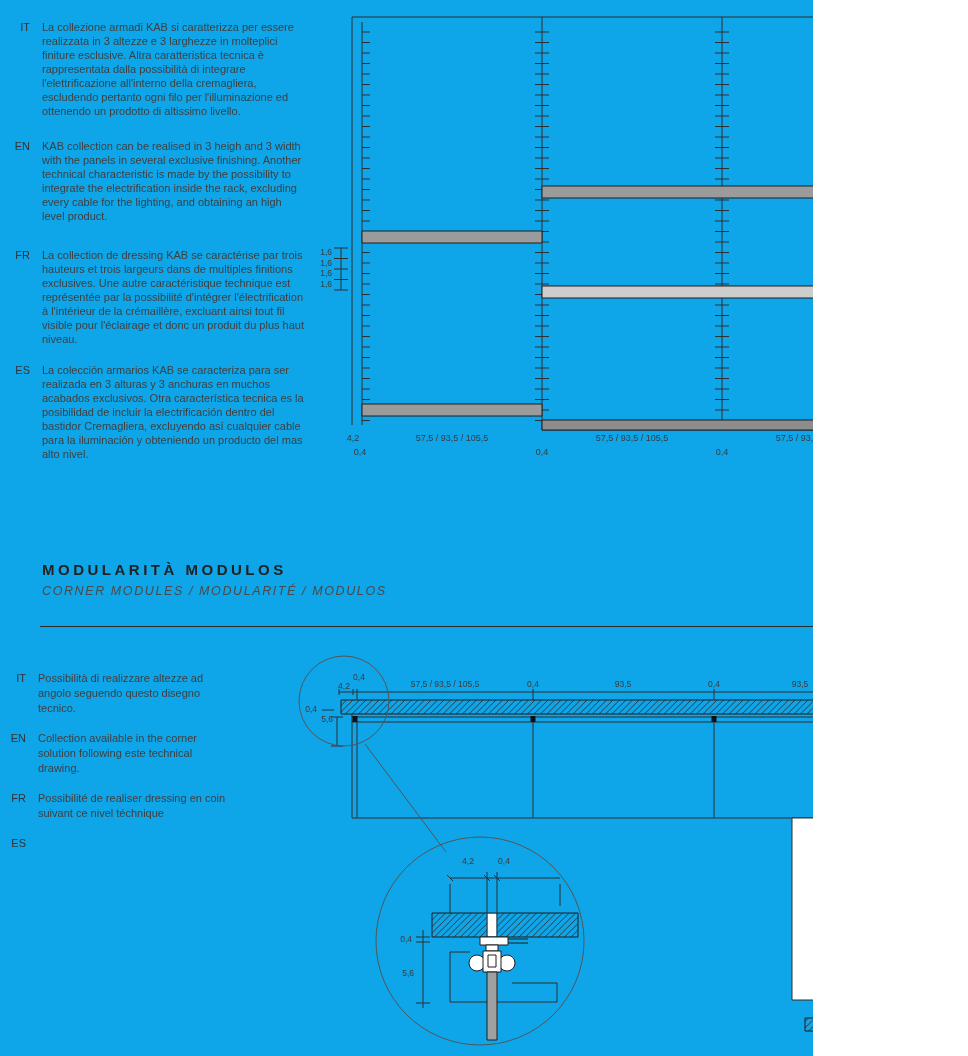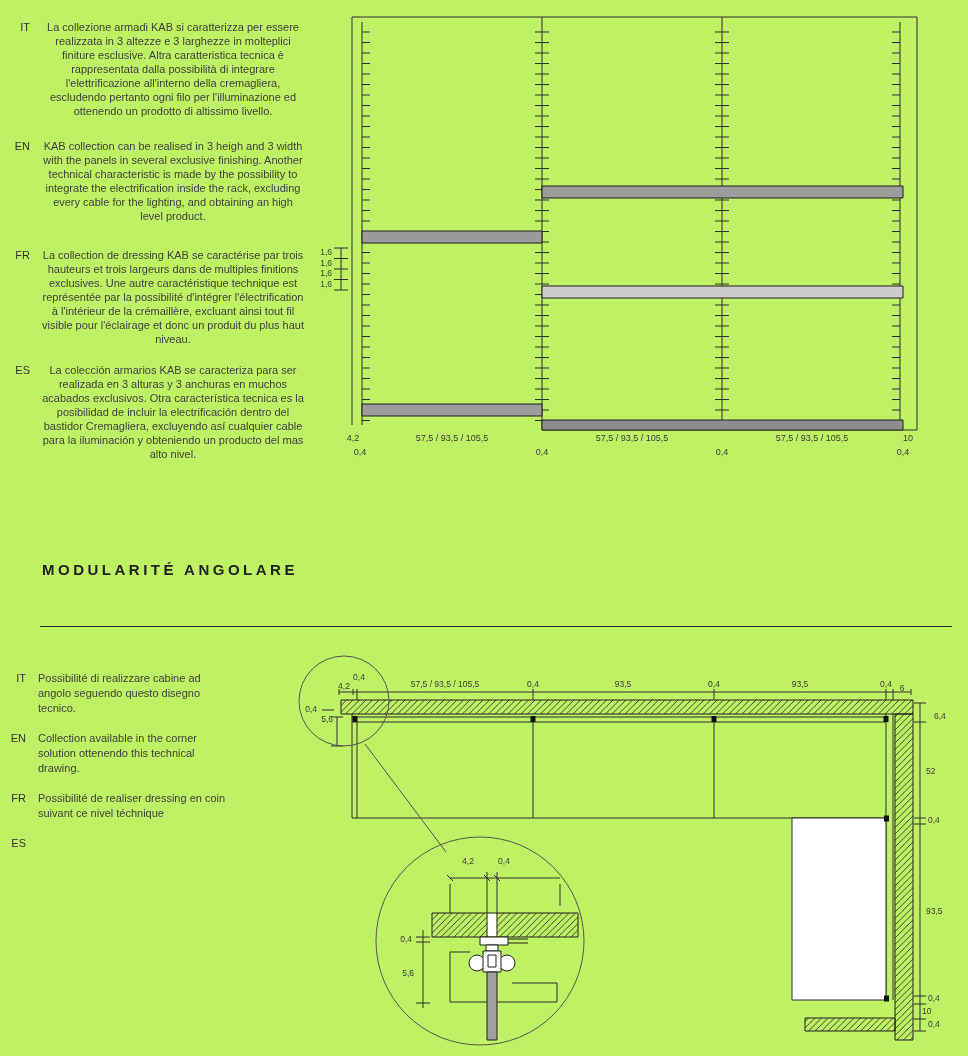--- a/index.html
+++ b/index.html
@@ -1,21 +1,21 @@
 <!DOCTYPE html>
 <html><head>
 <meta charset="utf-8">
 <style>
   html,body{margin:0;padding:0;background:#fff;}
-  .page{position:relative;width:968px;height:1056px;background:#bef264;overflow:hidden;
+  .page{position:relative;width:813px;height:1056px;background:#0ea5e9;overflow:hidden;
         font-family:"Liberation Sans",sans-serif;color:#3d3d3d;}
   .lang-block{position:absolute;display:flex;}
   .lang-code{width:30px;text-align:right;margin-right:12px;font-size:11px;line-height:14px;color:#333;flex:0 0 30px;}
   .lang-text{font-size:11px;line-height:14px;color:#3f3f3f;margin:0;}
-  .top .lang-text{width:262px;text-align:center;}
+  .top .lang-text{width:262px;}
   .bot .lang-text{width:188px;line-height:15px;}
   .bot .lang-code{width:26px;flex:0 0 26px;}
   .heading-title{position:absolute;left:42px;top:561px;font-size:15px;font-weight:bold;
         letter-spacing:3.5px;color:#222;}
   .heading-sub{position:absolute;left:42px;top:584px;font-size:12.5px;font-style:italic;
         letter-spacing:1.6px;color:#4a4a4a;}
   .rule{position:absolute;left:40px;top:626px;width:912px;height:1px;background:#2b2b2b;}
   svg{position:absolute;left:0;}
   svg text{font-family:"Liberation Sans",sans-serif;fill:#3a3a3a;}
   .dim{font-size:9px;}
@@ -97,30 +97,31 @@
       <text x="632" y="441">57,5 / 93,5 / 105,5</text>
       <text x="812" y="441">57,5 / 93,5 / 105,5</text>
       <text x="908" y="441">10</text>
       <text x="360" y="455">0,4</text>
       <text x="542" y="455">0,4</text>
       <text x="722" y="455">0,4</text>
       <text x="903" y="455">0,4</text>
     </g>
   </svg>
 
-  <div class="heading-title">MODULARITÉ ANGOLARE</div>
+  <div class="heading-title">MODULARITÀ MODULOS</div>
+  <div class="heading-sub">CORNER MODULES / MODULARITÉ / MODULOS</div>
   <div class="rule"></div>
 
   <div class="lang-block bot" style="left:0;top:671px;">
     <span class="lang-code">IT</span>
-    <p class="lang-text">Possibilité di realizzare cabine ad angolo seguendo questo disegno tecnico.</p>
+    <p class="lang-text">Possibilità di realizzare altezze ad angolo seguendo questo disegno tecnico.</p>
   </div>
   <div class="lang-block bot" style="left:0;top:731px;">
     <span class="lang-code">EN</span>
-    <p class="lang-text">Collection available in the corner solution ottenendo this technical drawing.</p>
+    <p class="lang-text">Collection available in the corner solution following este technical drawing.</p>
   </div>
   <div class="lang-block bot" style="left:0;top:791px;">
     <span class="lang-code">FR</span>
     <p class="lang-text">Possibilité de realiser dressing en coin suivant ce nivel téchnique</p>
   </div>
   <div class="lang-block bot" style="left:0;top:836px;">
     <span class="lang-code">ES</span>
   </div>
 
   <svg style="top:645px;" width="968" height="411" viewBox="0 645 968 411">

